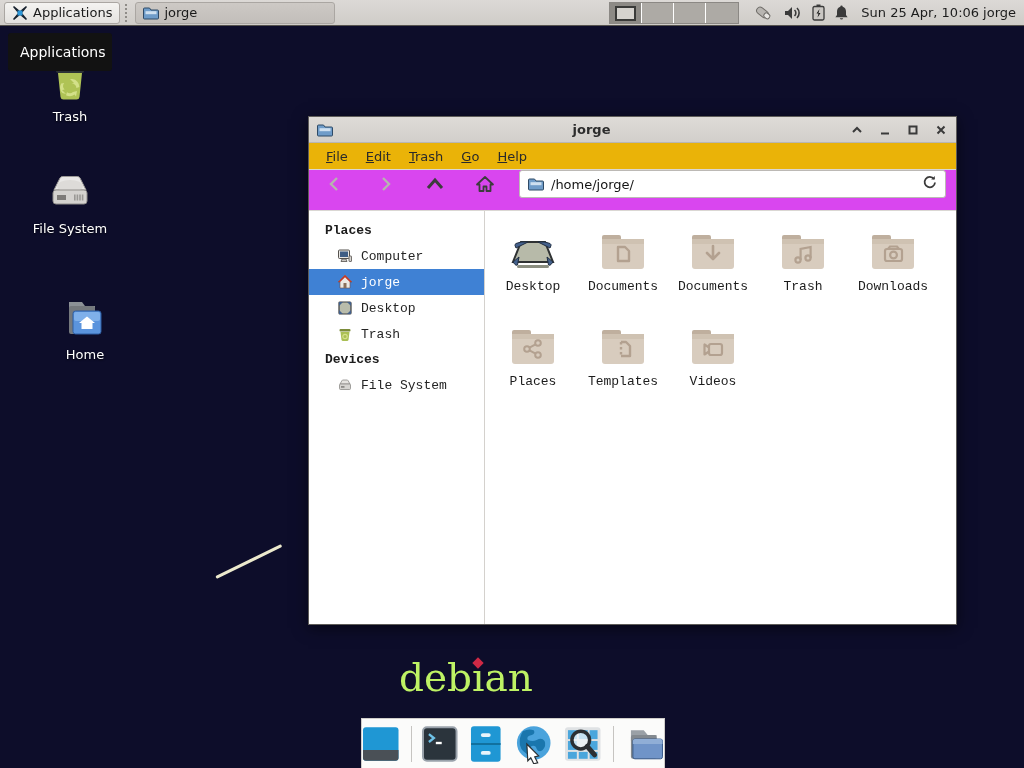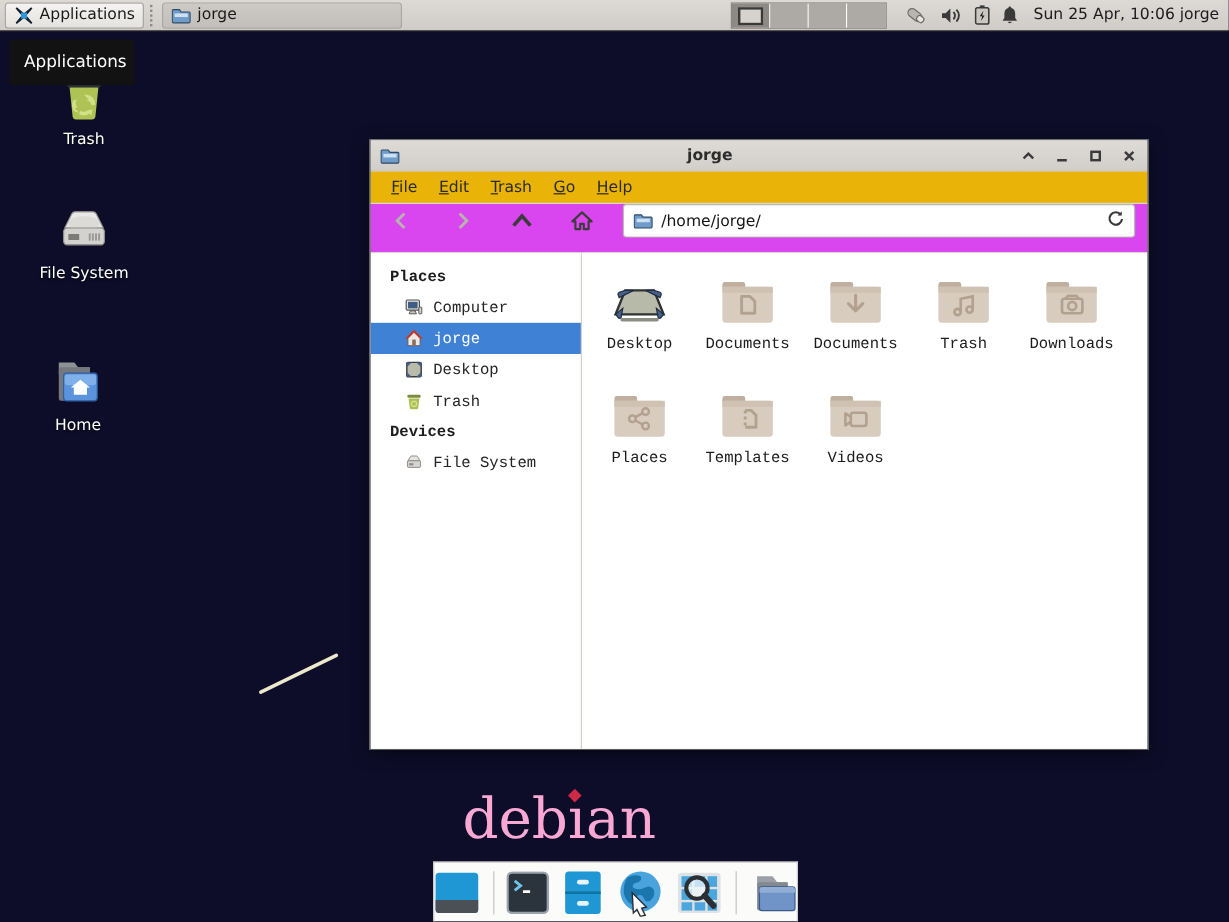--- a/index.html
+++ b/index.html
@@ -34,22 +34,22 @@
   .dicon { position:absolute; width:110px; text-align:center; color:#fff; }
   .dicon svg { display:block; margin:0 auto; }
   .dicon .dlabel { margin-top:5px; font-size:13px; text-shadow:0 1px 2px rgba(0,0,0,.8); }
 
   
   .wline { position:absolute; left:216px; top:576px; width:73px; height:3px;
            background:#ece9cd; border-radius:2px; transform:rotate(-26deg); transform-origin:left center; }
 
   
   .dlogo { position:absolute; left:0; top:655px; width:932px; text-align:center;
-           color:#f9a8d4; font-family:"DejaVu Serif","Liberation Serif",serif;
-           font-size:47px; font-weight:500; letter-spacing:0px; }
+           color:#bef264; font-family:"DejaVu Serif","Liberation Serif",serif;
+           font-size:39px; font-weight:500; letter-spacing:0px; }
   .dlogo .di { position:relative; }
   .dlogo .dot { position:absolute; left:2px; top:4px; width:8px; height:8px;
                 background:#cf2945; transform:rotate(45deg); }
 
   
   .window { position:absolute; left:308px; top:116px; width:649px; height:509px;
             background:#f6f5f3; border:1px solid #5e5c59; box-shadow:0 3px 14px rgba(0,0,0,.55);
             display:flex; flex-direction:column; }
   .titlebar { height:26px; background:linear-gradient(#dedbd7,#d2cfcb);
               display:flex; align-items:center; padding:0 8px; border-bottom:1px solid #b9b6b2; }
@@ -184,21 +184,21 @@
     <g fill="#9a9895">
         <rect x="28" y="26.5" width="1.6" height="6"></rect>
         <rect x="30.6" y="26.5" width="1.6" height="6"></rect>
         <rect x="33.2" y="26.5" width="1.6" height="6"></rect>
         <rect x="35.8" y="26.5" width="1.6" height="6"></rect>
       </g>
   </svg>
   <div class="dlabel">File System</div>
 </div>
 
-<div class="dicon" style="left:10px; top:294px;">
+<div class="dicon" style="left:30px; top:294px;">
   <svg width="48" height="48" viewBox="0 0 48 48">
     <path d="M8 8 h13 l3 4 h10 v6 h-26 z" fill="#8c9196"></path>
     <rect x="8" y="12" width="26" height="28" rx="2" fill="#75797d"></rect>
     <rect x="12" y="17" width="28" height="23" rx="2.5" fill="#5b94dd" stroke="#2f5fa3" stroke-width="1"></rect>
     <rect x="13" y="18" width="26" height="9" rx="2" fill="#7fb0ea"></rect>
     <path d="M26 22.5 l8 6.5 h-2.5 v6 h-11 v-6 h-2.5 z" fill="#fff"></path>
   </svg>
   <div class="dlabel">Home</div>
 </div>
 

